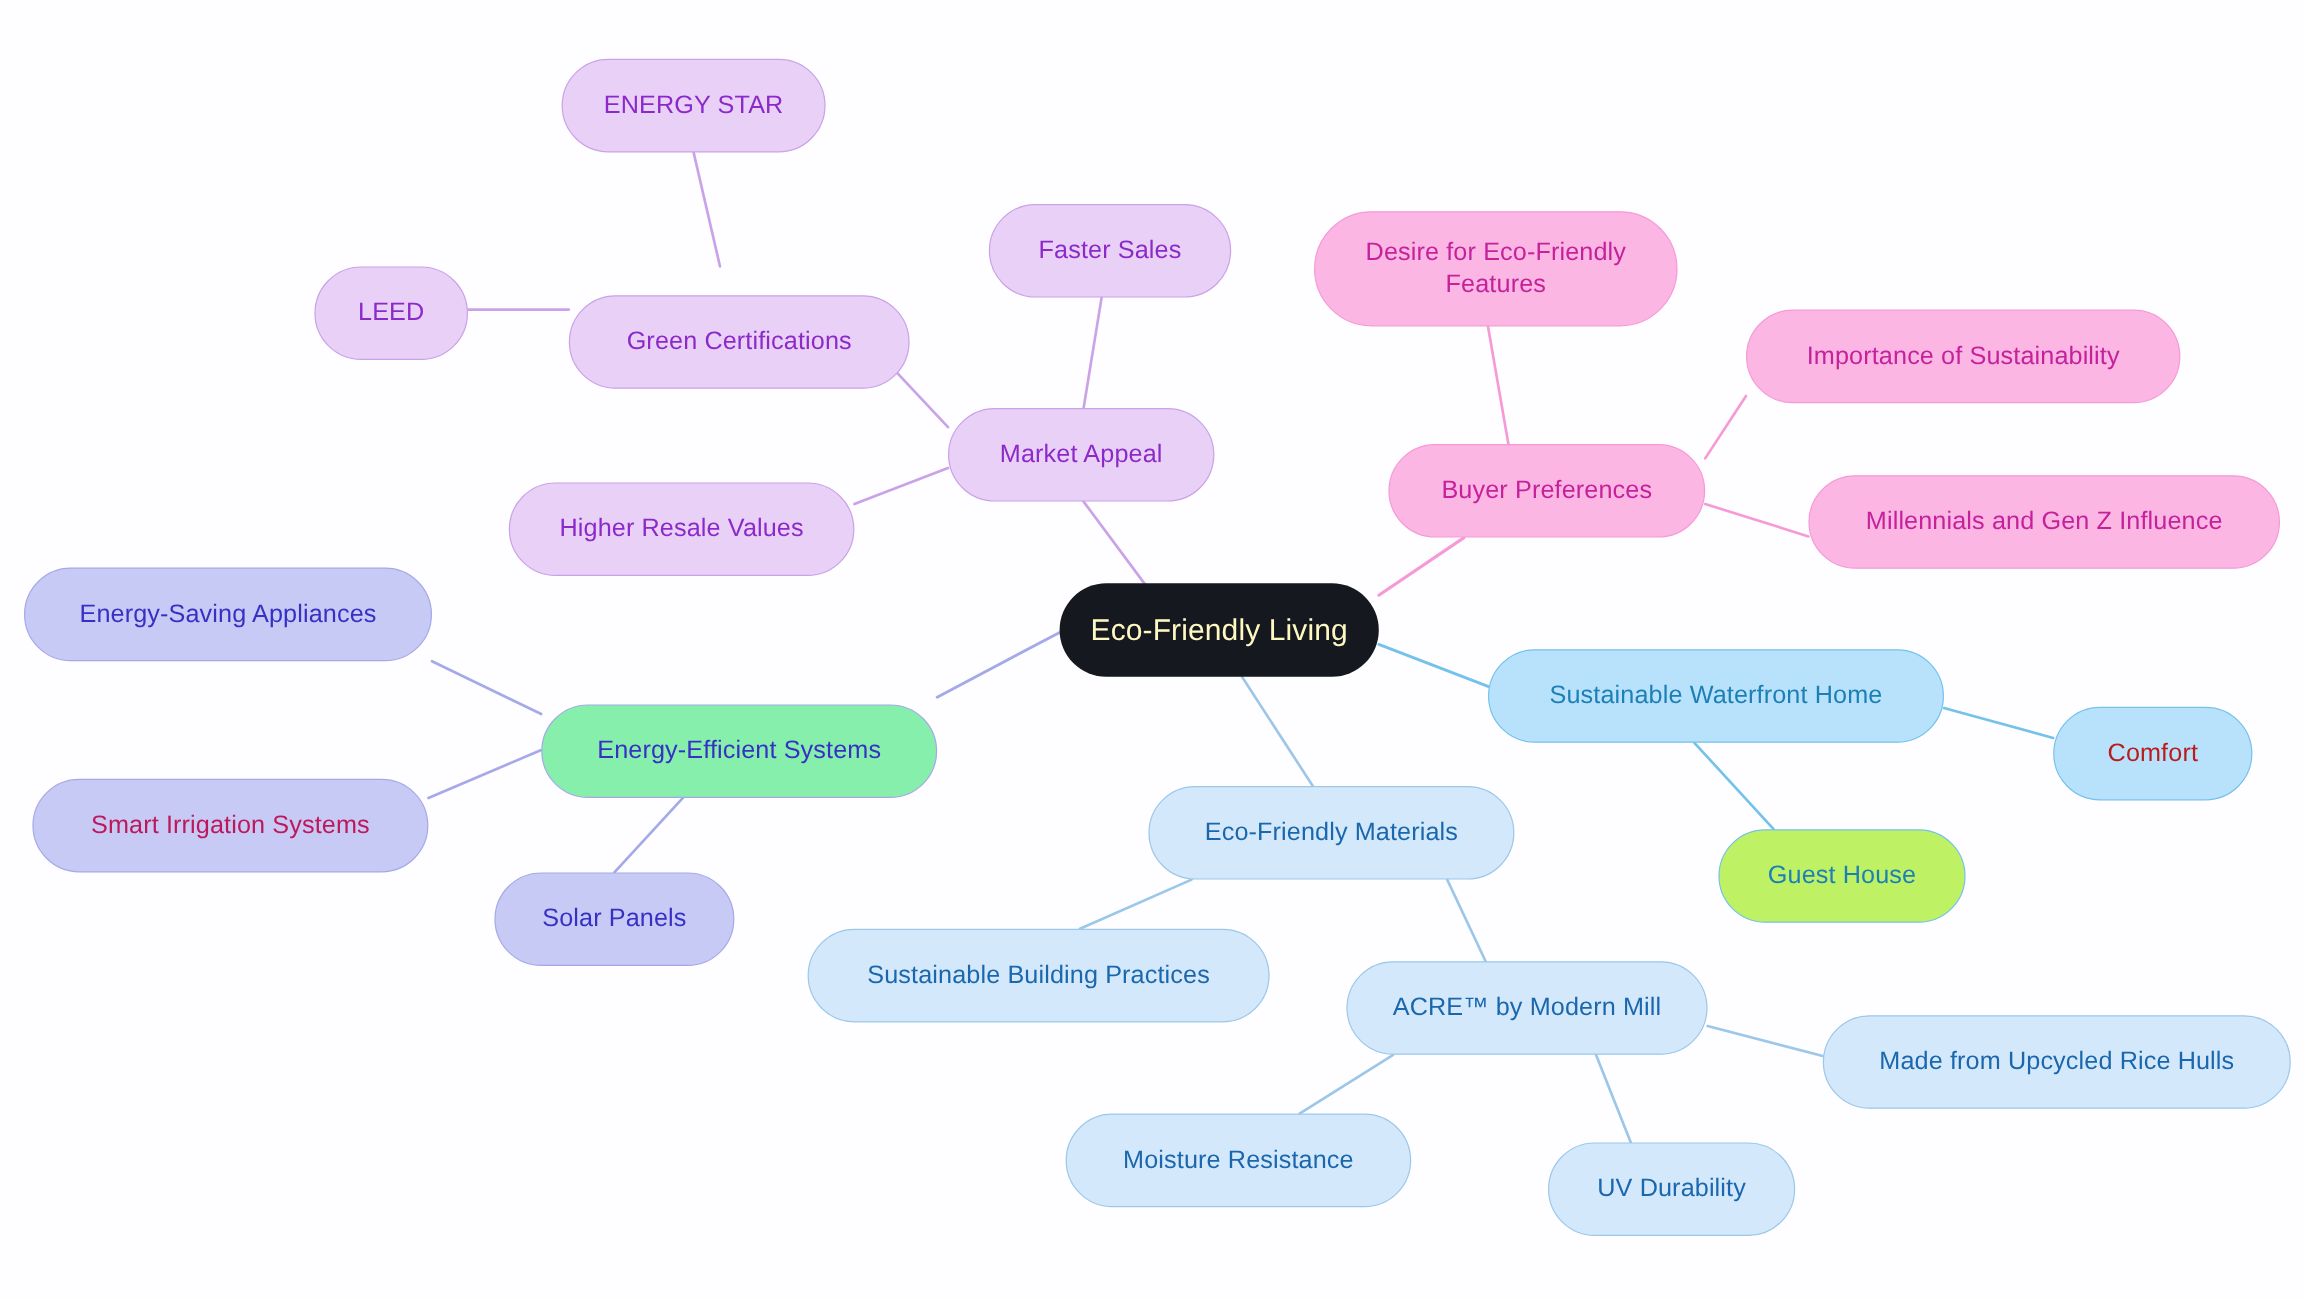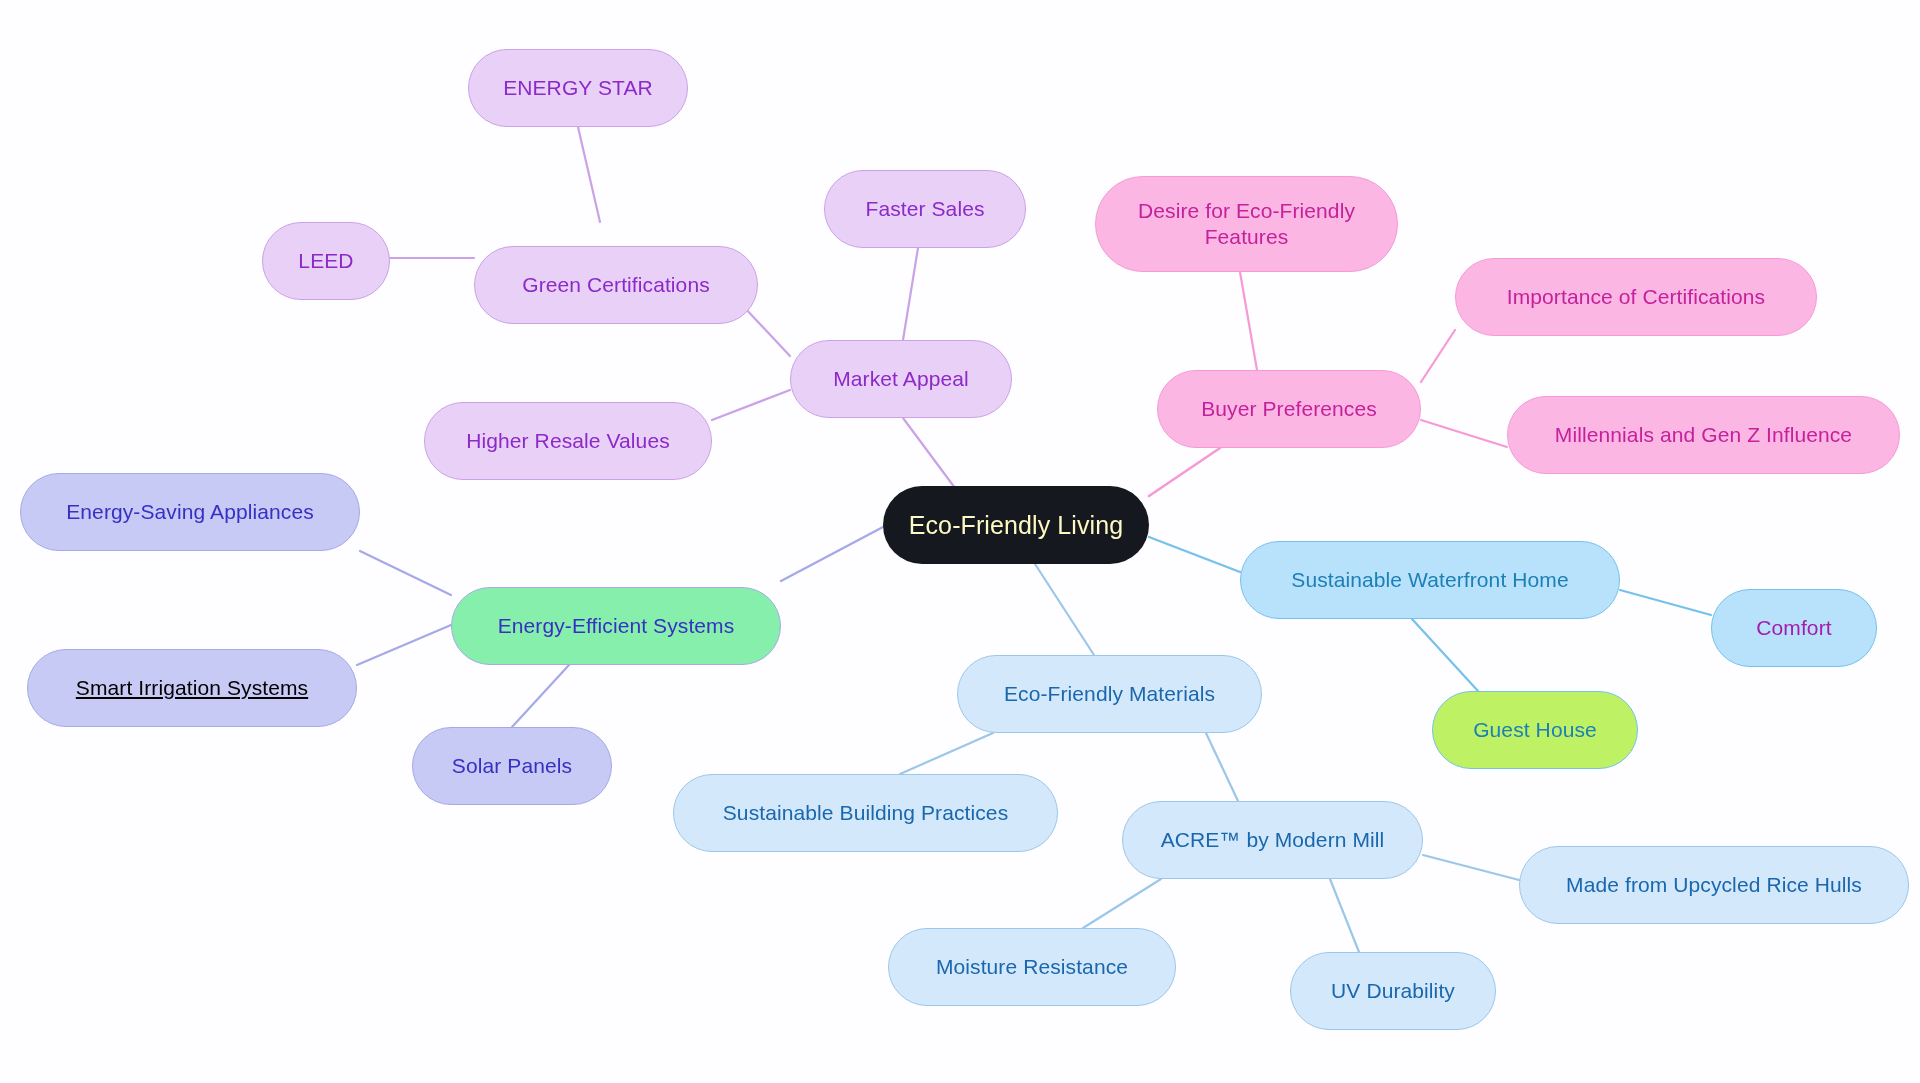--- a/index.html
+++ b/index.html
@@ -81,28 +81,28 @@
       <div class="node root" style="left: 883px; top: 486px; width: 266px; height: 78px; font-size: 25px; background: rgb(21, 24, 30); color: #fef9c3; border-color: rgb(21, 24, 30);">Eco-Friendly Living</div>
       <div class="node" style="left: 468px; top: 49px; width: 220px; height: 78px; font-size: 21px; background: rgb(233, 208, 247); color: rgb(140, 41, 201); border-color: rgb(201, 162, 232);">ENERGY STAR</div>
       <div class="node" style="left: 262px; top: 222px; width: 128px; height: 78px; font-size: 21px; background: rgb(233, 208, 247); color: rgb(140, 41, 201); border-color: rgb(201, 162, 232);">LEED</div>
       <div class="node" style="left: 474px; top: 222px; width: 284px; height: 78px; font-size: 21px; background: rgb(233, 208, 247); color: rgb(140, 41, 201); border-color: rgb(201, 162, 232); margin-top: 24px;">Green Certifications</div>
       <div class="node" style="left: 824px; top: 170px; width: 202px; height: 78px; font-size: 21px; background: rgb(233, 208, 247); color: rgb(140, 41, 201); border-color: rgb(201, 162, 232);">Faster Sales</div>
       <div class="node" style="left: 790px; top: 340px; width: 222px; height: 78px; font-size: 21px; background: rgb(233, 208, 247); color: rgb(140, 41, 201); border-color: rgb(201, 162, 232);">Market Appeal</div>
       <div class="node" style="left: 424px; top: 402px; width: 288px; height: 78px; font-size: 21px; background: rgb(233, 208, 247); color: rgb(140, 41, 201); border-color: rgb(201, 162, 232);">Higher Resale Values</div>
       <div class="node" style="left: 1095px; top: 176px; width: 303px; height: 96px; font-size: 21px; background: rgb(251, 182, 228); color: rgb(196, 33, 155); border-color: rgb(245, 154, 214);">Desire for Eco-Friendly
 Features</div>
       <div class="node" style="left: 1157px; top: 370px; width: 264px; height: 78px; font-size: 21px; background: rgb(251, 182, 228); color: rgb(196, 33, 155); border-color: rgb(245, 154, 214);">Buyer Preferences</div>
-      <div class="node" style="left: 1455px; top: 258px; width: 362px; height: 78px; font-size: 21px; background: rgb(251, 182, 228); color: rgb(196, 33, 155); border-color: rgb(245, 154, 214);">Importance of Certifications</div>
+      <div class="node" style="left: 1455px; top: 258px; width: 362px; height: 78px; font-size: 21px; background: rgb(251, 182, 228); color: rgb(196, 33, 155); border-color: rgb(245, 154, 214);">Importance of Sustainability</div>
       <div class="node" style="left: 1507px; top: 396px; width: 393px; height: 78px; font-size: 21px; background: rgb(251, 182, 228); color: rgb(196, 33, 155); border-color: rgb(245, 154, 214);">Millennials and Gen Z Influence</div>
       <div class="node" style="left: 20px; top: 473px; width: 340px; height: 78px; font-size: 21px; background: rgb(198, 202, 244); color: rgb(55, 48, 196); border-color: rgb(165, 169, 232);">Energy-Saving Appliances</div>
       <div class="node" style="left: 451px; top: 575px; width: 330px; height: 78px; font-size: 21px; background: #86efac; color: rgb(55, 48, 196); border-color: rgb(165, 169, 232); margin-top: 12px;">Energy-Efficient Systems</div>
-      <div class="node" style="left: 27px; top: 649px; width: 330px; height: 78px; font-size: 21px; background: rgb(198, 202, 244); color: #000000; border-color: rgb(165, 169, 232); text-decoration: underline;">Smart Irrigation Systems</div>
+      <div class="node" style="left: 27px; top: 649px; width: 330px; height: 78px; font-size: 21px; background: rgb(198, 202, 244); color: #be185d; border-color: rgb(165, 169, 232);">Smart Irrigation Systems</div>
       <div class="node" style="left: 412px; top: 727px; width: 200px; height: 78px; font-size: 21px; background: rgb(198, 202, 244); color: rgb(55, 48, 196); border-color: rgb(165, 169, 232);">Solar Panels</div>
       <div class="node" style="left: 1240px; top: 541px; width: 380px; height: 78px; font-size: 21px; background: rgb(184, 226, 251); color: rgb(28, 127, 182); border-color: rgb(116, 194, 234);">Sustainable Waterfront Home</div>
-      <div class="node" style="left: 1711px; top: 589px; width: 166px; height: 78px; font-size: 21px; background: rgb(184, 226, 251); color: #a21caf; border-color: rgb(116, 194, 234);">Comfort</div>
+      <div class="node" style="left: 1711px; top: 589px; width: 166px; height: 78px; font-size: 21px; background: rgb(184, 226, 251); color: #b91c1c; border-color: rgb(116, 194, 234);">Comfort</div>
       <div class="node" style="left: 1432px; top: 691px; width: 206px; height: 78px; font-size: 21px; background: #bef264; color: rgb(28, 127, 182); border-color: rgb(116, 194, 234); text-align: right;">Guest House</div>
       <div class="node" style="left: 957px; top: 655px; width: 305px; height: 78px; font-size: 21px; background: rgb(211, 232, 251); color: rgb(26, 103, 173); border-color: rgb(156, 199, 233);">Eco-Friendly Materials</div>
       <div class="node" style="left: 673px; top: 774px; width: 385px; height: 78px; font-size: 21px; background: rgb(211, 232, 251); color: rgb(26, 103, 173); border-color: rgb(156, 199, 233);">Sustainable Building Practices</div>
       <div class="node" style="left: 1122px; top: 801px; width: 301px; height: 78px; font-size: 21px; background: rgb(211, 232, 251); color: rgb(26, 103, 173); border-color: rgb(156, 199, 233);">ACRE™ by Modern Mill</div>
       <div class="node" style="left: 1519px; top: 846px; width: 390px; height: 78px; font-size: 21px; background: rgb(211, 232, 251); color: rgb(26, 103, 173); border-color: rgb(156, 199, 233);">Made from Upcycled Rice Hulls</div>
       <div class="node" style="left: 888px; top: 928px; width: 288px; height: 78px; font-size: 21px; background: rgb(211, 232, 251); color: rgb(26, 103, 173); border-color: rgb(156, 199, 233);">Moisture Resistance</div>
       <div class="node" style="left: 1290px; top: 952px; width: 206px; height: 78px; font-size: 21px; background: rgb(211, 232, 251); color: rgb(26, 103, 173); border-color: rgb(156, 199, 233);">UV Durability</div>
     </div>
 </div>
 

